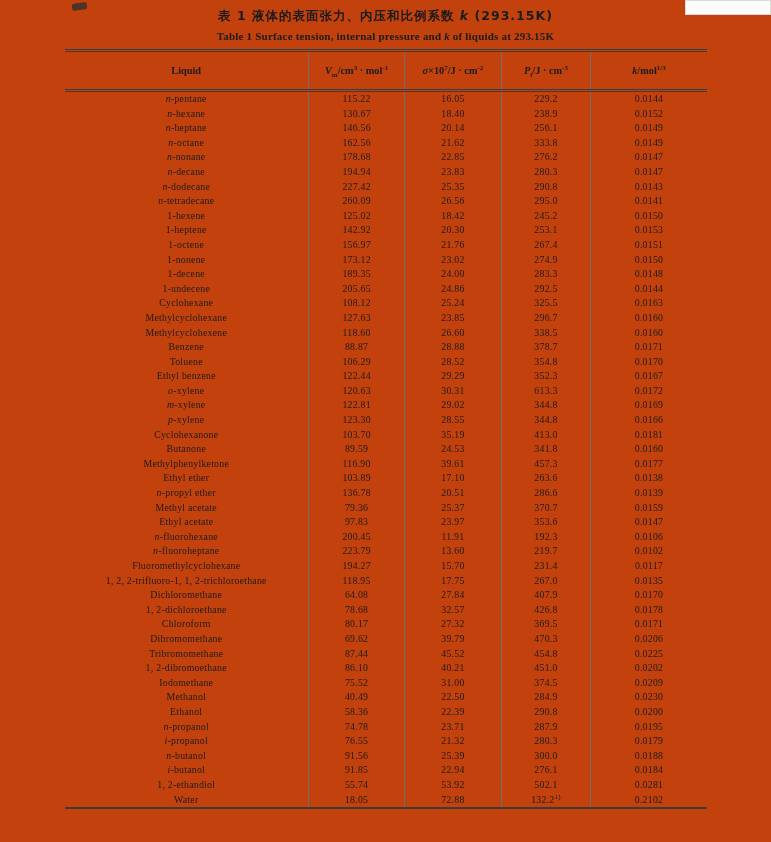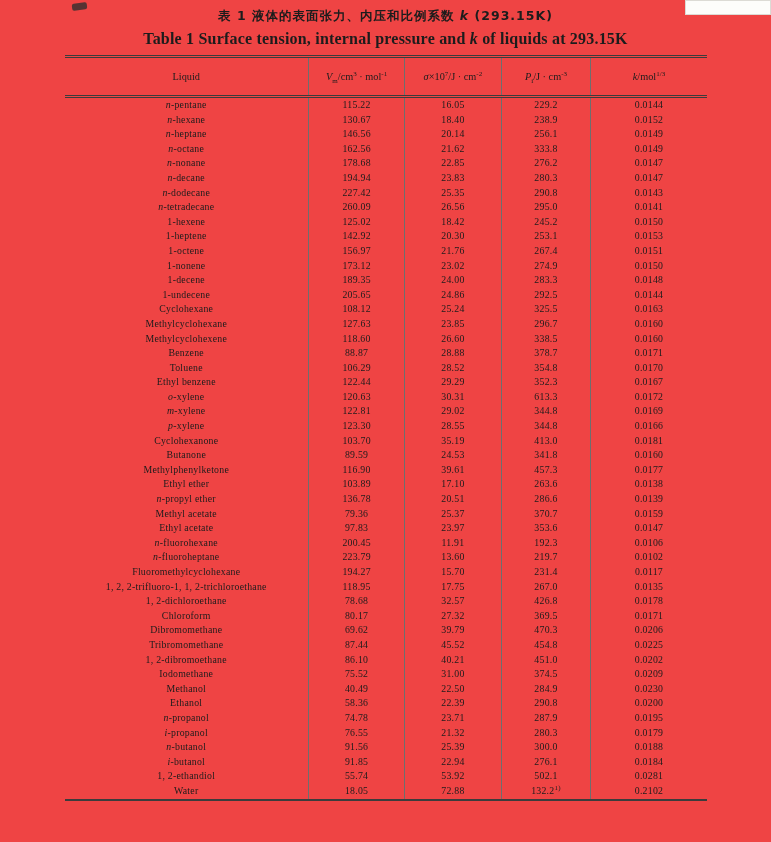--- a/index.html
+++ b/index.html
@@ -1,48 +1,48 @@
 <!DOCTYPE html>
 <html><head>
 <meta charset="utf-8">
 <style>
   html,body{margin:0;padding:0;}
   body{background:#e8e7e3;}
   .page{
     width:771px;height:842px;position:relative;overflow:hidden;
-    background:#ef4444;
+    background:#c2410c;
     font-family:"Liberation Serif","DejaVu Serif",serif;
     color:#1c1c1c;
     box-shadow:0 0 4px rgba(0,0,0,.2);
   }
   .ink-spot{
     position:absolute;left:72px;top:3px;width:15px;height:7px;
     background:#2f2f2f;border-radius:2px;transform:rotate(-7deg);opacity:.8;
   }
   .corner-box{
     position:absolute;right:0;top:0;width:86px;height:15px;
     border:1px solid #dcdbd5;background:#fdfdfb;box-sizing:border-box;
   }
   .titles{text-align:center;padding-top:8px;}
   .title-cn{
     font-size:12.5px;font-weight:bold;letter-spacing:1px;
     font-family:"DejaVu Sans","Liberation Sans",sans-serif;
   }
   .title-en{
-    font-size:16px;font-weight:bold;margin-top:5px;letter-spacing:.2px;
+    font-size:11px;font-weight:bold;margin-top:5px;letter-spacing:.2px;
     font-family:"Liberation Serif",serif;
   }
   table.data{
     width:642px;margin:7px auto 0;border-collapse:collapse;table-layout:fixed;
     font-size:9.8px;
     border-top:3px double #3c3c3c;
     border-bottom:2px solid #3c3c3c;
   }
   table.data th{
-    height:37px;font-weight:normal;font-size:10.3px;
+    height:37px;font-weight:bold;font-size:10.3px;
     border-bottom:3px double #3c3c3c;
     text-align:center;padding:0 2px;
   }
   table.data td{
     height:14.6px;line-height:14.6px;padding:0 2px;
     text-align:center;white-space:nowrap;overflow:hidden;
     letter-spacing:.25px;
   }
   table.data th:not(:first-child),
   table.data td:not(:first-child){border-left:1px solid #6e6e6e;}
@@ -313,20 +313,27 @@
           <td>0.0117</td>
         </tr>
         <tr>
           <td>1, 2, 2-trifluoro-1, 1, 2-trichloroethane</td>
           <td>118.95</td>
           <td>17.75</td>
           <td>267.0</td>
           <td>0.0135</td>
         </tr>
         <tr>
+          <td>Dichloromethane</td>
+          <td>64.08</td>
+          <td>27.84</td>
+          <td>407.9</td>
+          <td>0.0170</td>
+        </tr>
+        <tr>
           <td>1, 2-dichloroethane</td>
           <td>78.68</td>
           <td>32.57</td>
           <td>426.8</td>
           <td>0.0178</td>
         </tr>
         <tr>
           <td>Chloroform</td>
           <td>80.17</td>
           <td>27.32</td>

